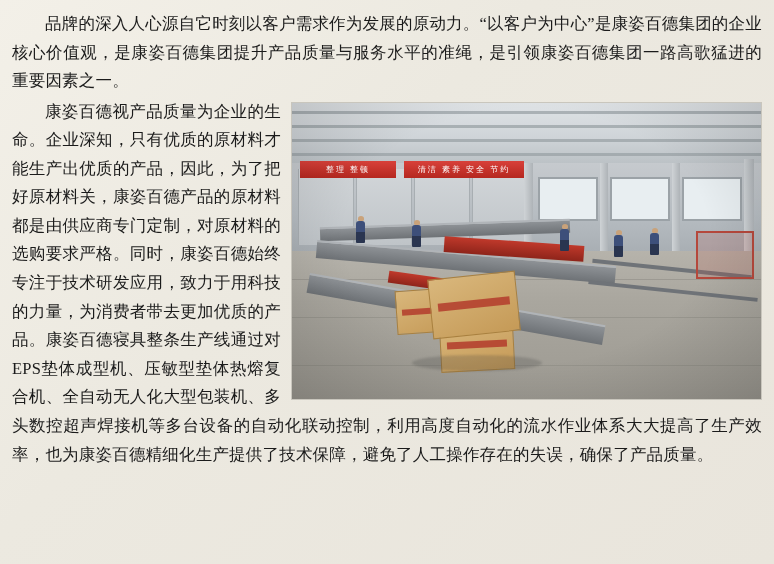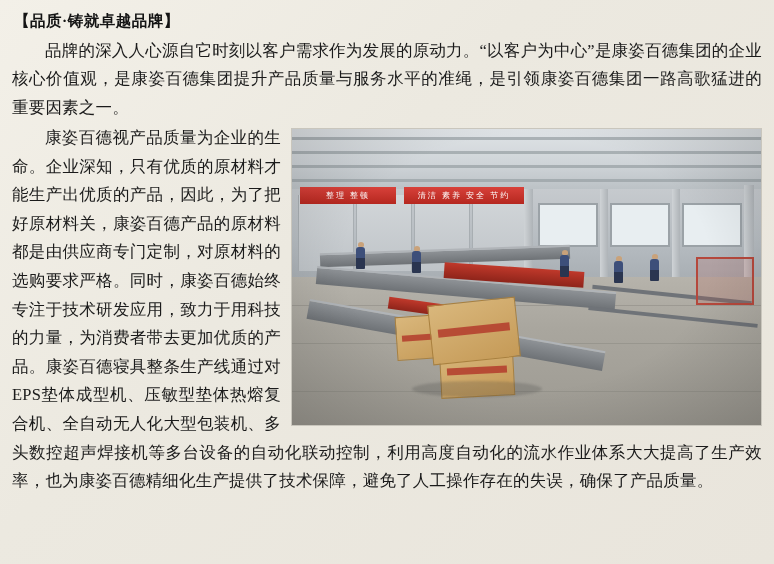--- a/index.html
+++ b/index.html
@@ -137,21 +137,20 @@
     background: radial-gradient(ellipse at 50% 45%, rgba(0,0,0,0) 55%, rgba(0,0,0,.16) 100%);
     pointer-events: none;
   }
   .clearfix::after { content: ""; display: block; clear: both; }
 </style>
 </head>
 <body>
 
 <div class="page">
 
-  <div class="heading">【品质·铸就卓越品牌】</div>
 
   <p class="para indent">品牌的深入人心源自它时刻以客户需求作为发展的原动力。“以客户为中心”是康姿百德集团的企业核心价值观，是康姿百德集团提升产品质量与服务水平的准绳，是引领康姿百德集团一路高歌猛进的重要因素之一。</p>
 
   <div class="clearfix">
 
     <div class="photo">
       <div class="ph-ceiling"></div>
       <div class="ph-ceilbeam" style="left:0; top:8px; width:100%;"></div>
       <div class="ph-ceilbeam" style="left:0; top:22px; width:100%;"></div>
       <div class="ph-ceilbeam" style="left:0; top:36px; width:100%;"></div>

